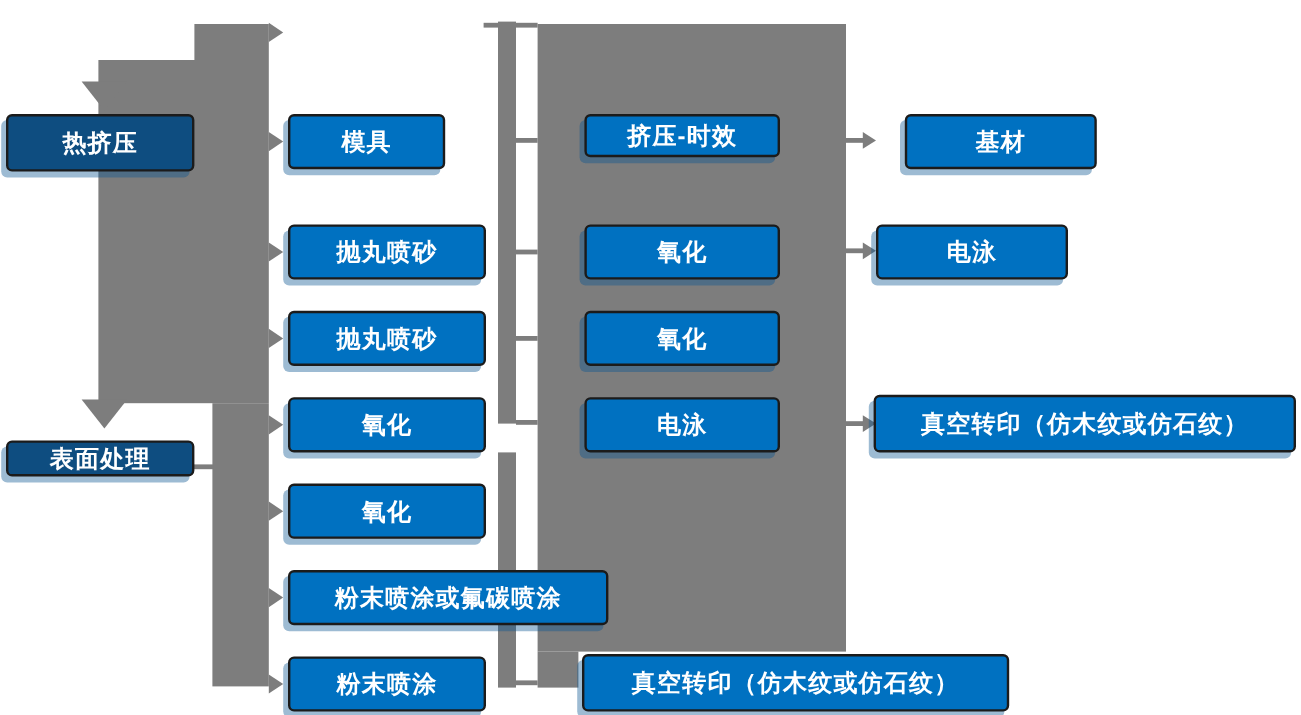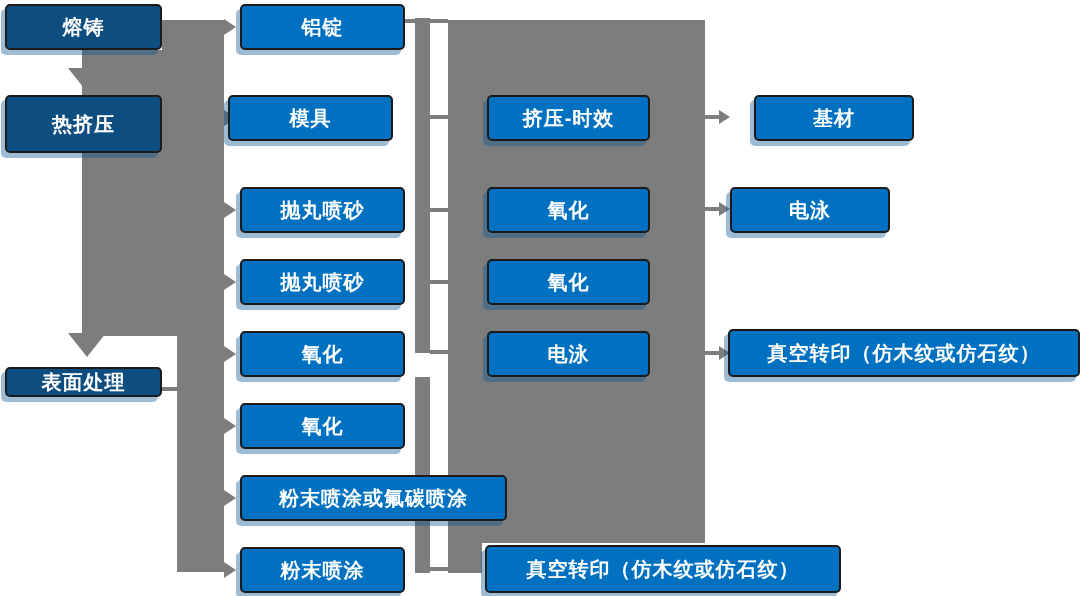--- a/index.html
+++ b/index.html
@@ -54,34 +54,28 @@
   <div class="gray" style="left:448px;top:20px;width:257px;height:523px;"></div>
   <div class="gray" style="left:448px;top:543px;width:34px;height:30px;"></div>
 
   <div class="gray" style="left:705px;top:115px;width:15px;height:4px;"></div>
   <div class="tri right-sm" style="left:719px;top:110px;"></div>
   <div class="gray" style="left:705px;top:207px;width:15px;height:4px;"></div>
   <div class="tri right-sm" style="left:719px;top:202px;"></div>
   <div class="gray" style="left:705px;top:351px;width:15px;height:4px;"></div>
   <div class="tri right-sm" style="left:719px;top:346px;"></div>
 
-  <div class="box dark" style="left:5px;top:4px;width:157px;height:46px;">
-      <span>熔铸</span>
-    </div>
-  <div class="box dark" style="left:5px;top:95px;width:157px;height:58px;">
+  <div class="box dark" style="left:5px;top:95px;width:157px;height:48px;">
       <span>热挤压</span>
     </div>
   <div class="box dark" style="left:5px;top:367px;width:157px;height:30px;">
       <span>表面处理</span>
     </div>
 
-  <div class="box" style="left:240px;top:4px;width:165px;height:46px;">
-      <span>铝锭</span>
-    </div>
-  <div class="box" style="left:228px;top:95px;width:165px;height:46px;justify-content:center;">
+  <div class="box" style="left:240px;top:95px;width:131px;height:46px;justify-content:center;">
       <span>模具</span>
     </div>
   <div class="box" style="left:240px;top:187px;width:165px;height:46px;">
       <span>抛丸喷砂</span>
     </div>
   <div class="box" style="left:240px;top:259px;width:165px;height:46px;">
       <span>抛丸喷砂</span>
     </div>
   <div class="box" style="left:240px;top:331px;width:165px;height:46px;">
       <span>氧化</span>
@@ -89,21 +83,21 @@
   <div class="box" style="left:240px;top:403px;width:165px;height:46px;">
       <span>氧化</span>
     </div>
   <div class="box" style="left:240px;top:475px;width:267px;height:46px;">
       <span>粉末喷涂或氟碳喷涂</span>
     </div>
   <div class="box" style="left:240px;top:547px;width:165px;height:46px;">
       <span>粉末喷涂</span>
     </div>
 
-  <div class="box" style="left:487px;top:95px;width:163px;height:46px;">
+  <div class="box" style="left:487px;top:95px;width:163px;height:36px;">
       <span>挤压-时效</span>
     </div>
   <div class="box" style="left:487px;top:187px;width:163px;height:46px;">
       <span>氧化</span>
     </div>
   <div class="box" style="left:487px;top:259px;width:163px;height:46px;">
       <span>氧化</span>
     </div>
   <div class="box" style="left:487px;top:331px;width:163px;height:46px;">
       <span>电泳</span>

